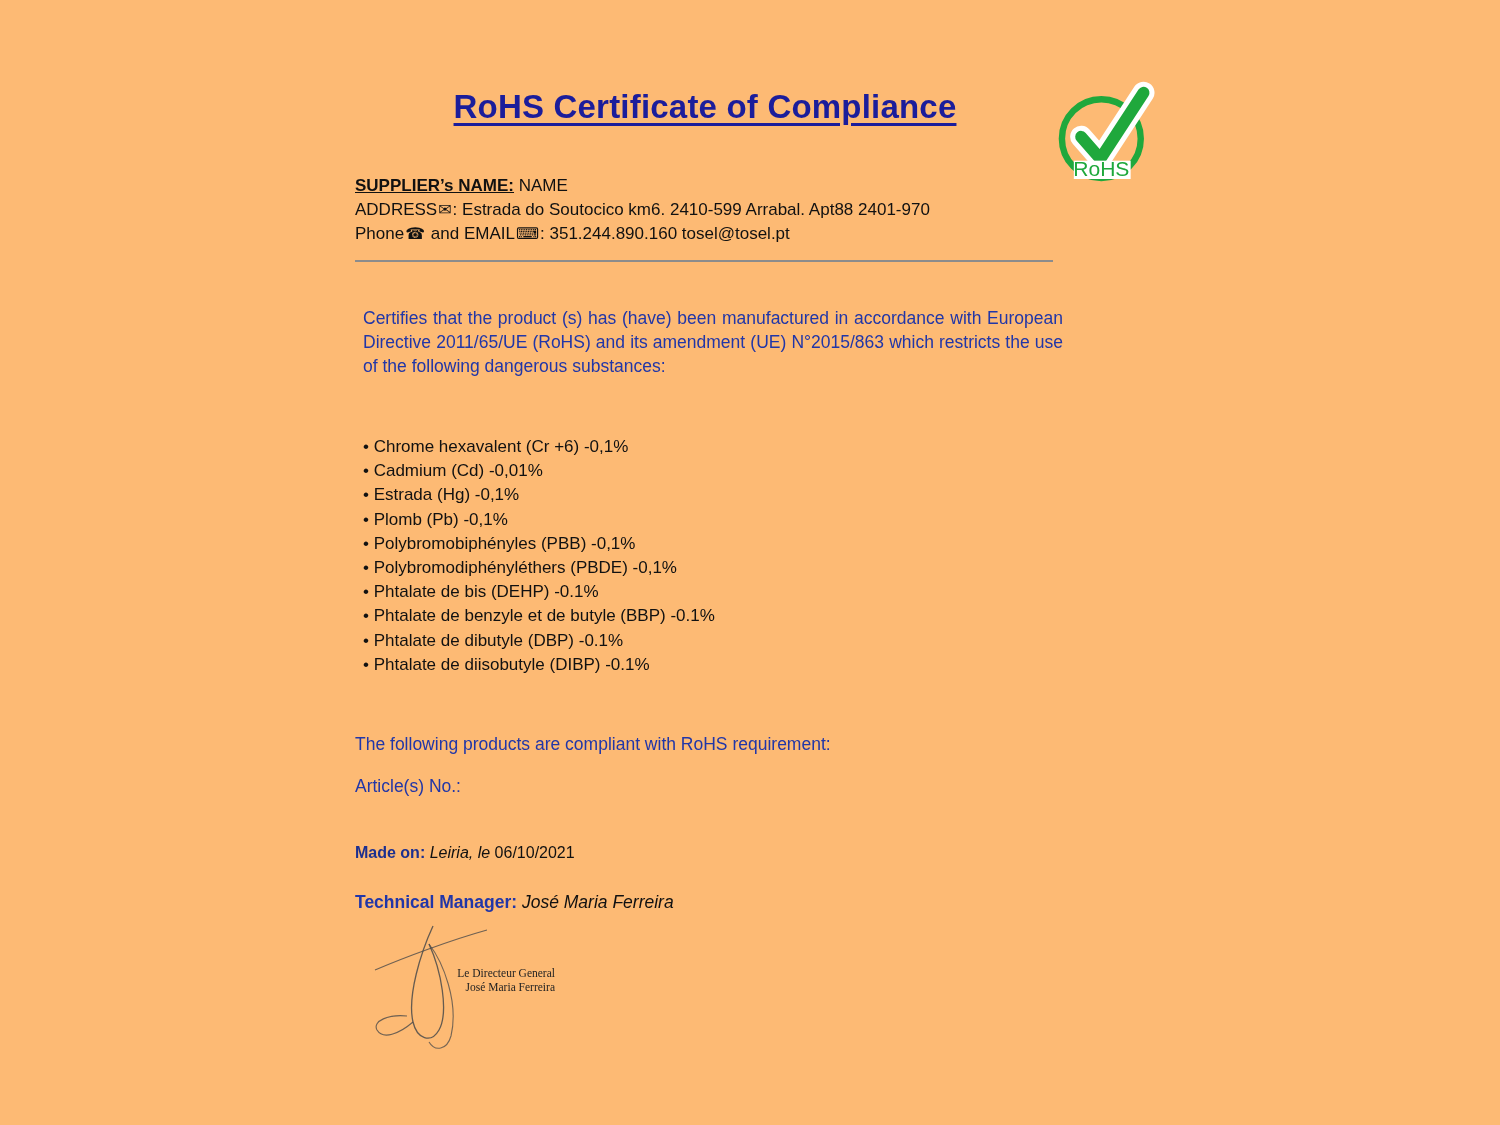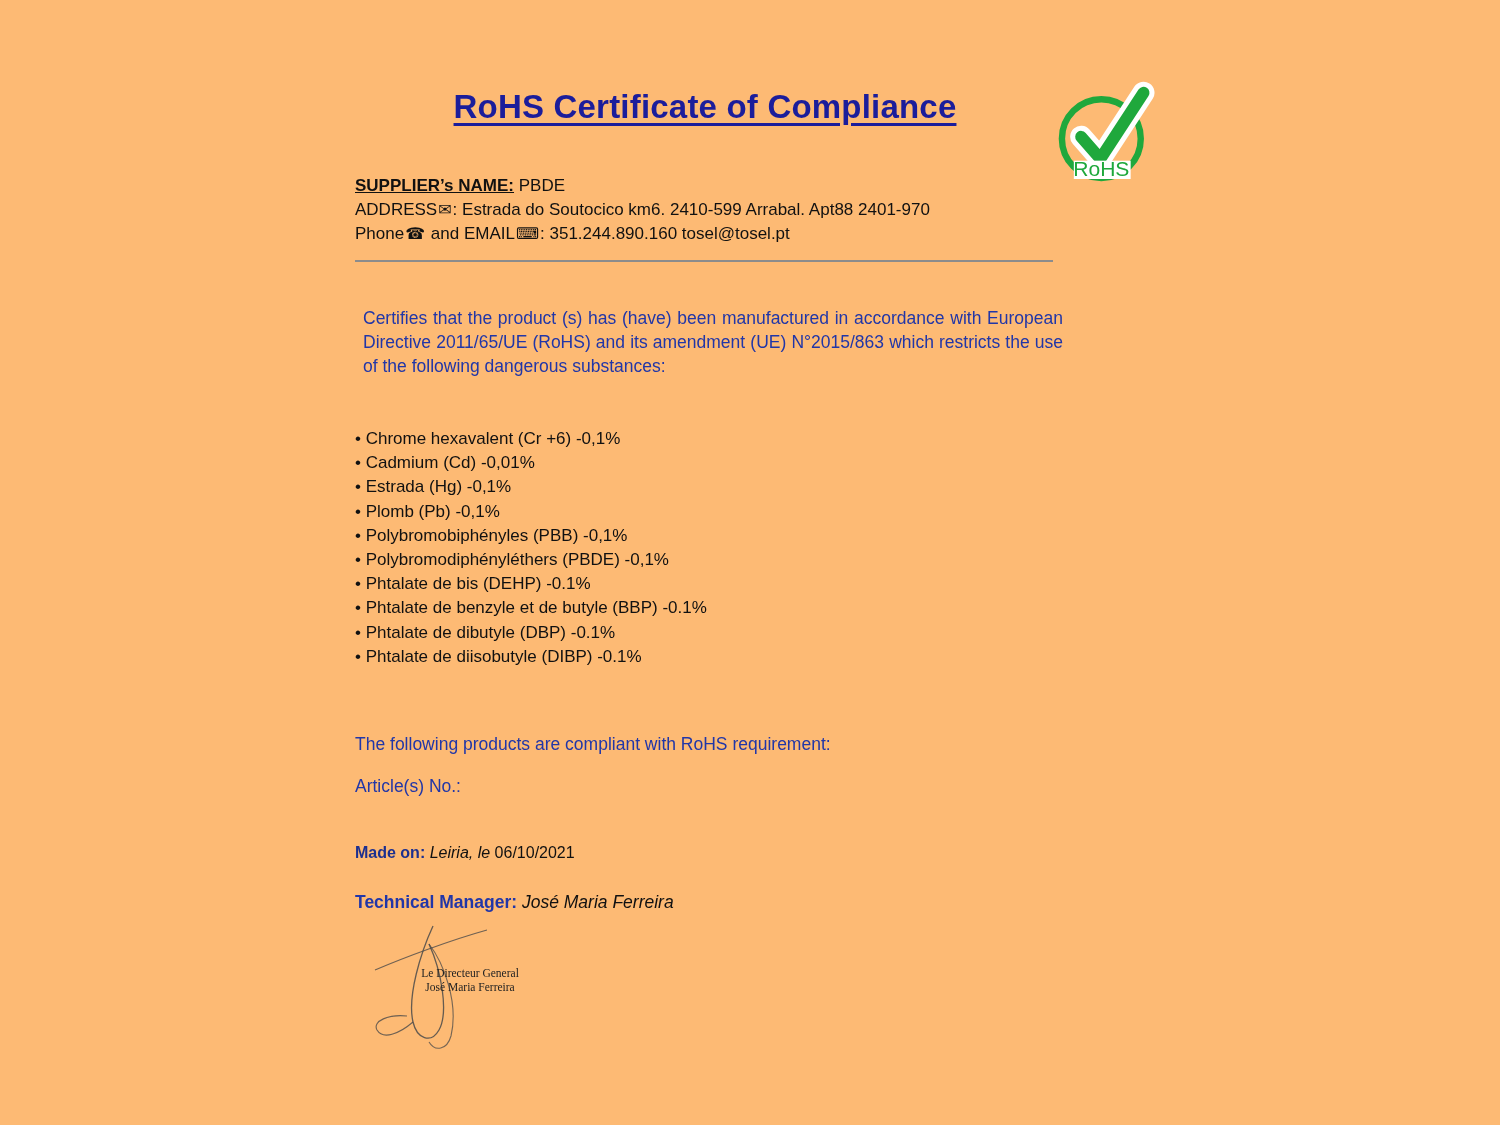--- a/index.html
+++ b/index.html
@@ -70,21 +70,21 @@
     font-size: 17.5px;
     line-height: 24px;
     text-align: justify;
     color: #2136a8;
   }
   .substances {
     position: absolute;
     left: 355px;
     top: 427px;
     width: 700px;
-    margin: 0;
+    margin: 8px;
     padding: 0;
     list-style: none;
     font-size: 17px;
     line-height: 24.2px;
     color: #111111;
   }
   .substances li::before {
     content: "\2022\00a0";
     font-size: 17px;
   }
@@ -144,21 +144,21 @@
   .signature svg {
     position: absolute;
     left: 0;
     top: 0;
   }
   .signature .sig-text {
     position: absolute;
     left: 30px;
     top: 48px;
     width: 170px;
-    text-align: center;
+    text-align: right;
     font-family: "Liberation Serif", serif;
     font-size: 11.5px;
     line-height: 14px;
     color: #222222;
   }
 </style>
 </head>
 <body>
 
 <div class="page">
@@ -170,21 +170,21 @@
       <circle cx="56" cy="64" r="43" fill="none" stroke="#1fa83c" stroke-width="7"></circle>
       <path d="M34 62 L55 86 L102 14" fill="none" stroke="#ffffff" stroke-width="24" stroke-linecap="round" stroke-linejoin="round"></path>
       <path d="M34 62 L55 86 L102 14" fill="none" stroke="#1fa83c" stroke-width="13" stroke-linecap="round" stroke-linejoin="round"></path>
       <rect x="26" y="88" width="62" height="20" fill="#ffffff"></rect>
       <text x="56" y="105" text-anchor="middle" font-family="Liberation Sans, sans-serif" font-size="23" fill="#1fa83c">RoHS</text>
     </svg>
   </div>
 
   <div class="supplier">
     <div>
-      <span class="lbl-strong">SUPPLIER’s NAME:</span><span> PBDE</span>
+      <span class="lbl-strong">SUPPLIER’s NAME:</span><span> NAME</span>
     </div>
     <div>
       <span>ADDRESS</span><span class="icon-glyph">✉</span><span>: Estrada do Soutocico km6. 2410-599 Arrabal. Apt88 2401-970</span>
     </div>
     <div>
       <span>Phone</span><span class="icon-glyph">☎</span><span> and EMAIL</span><span class="icon-glyph">⌨</span><span>: 351.244.890.160 tosel@tosel.pt</span>
     </div>
   </div>
 
   <div class="rule"></div>

